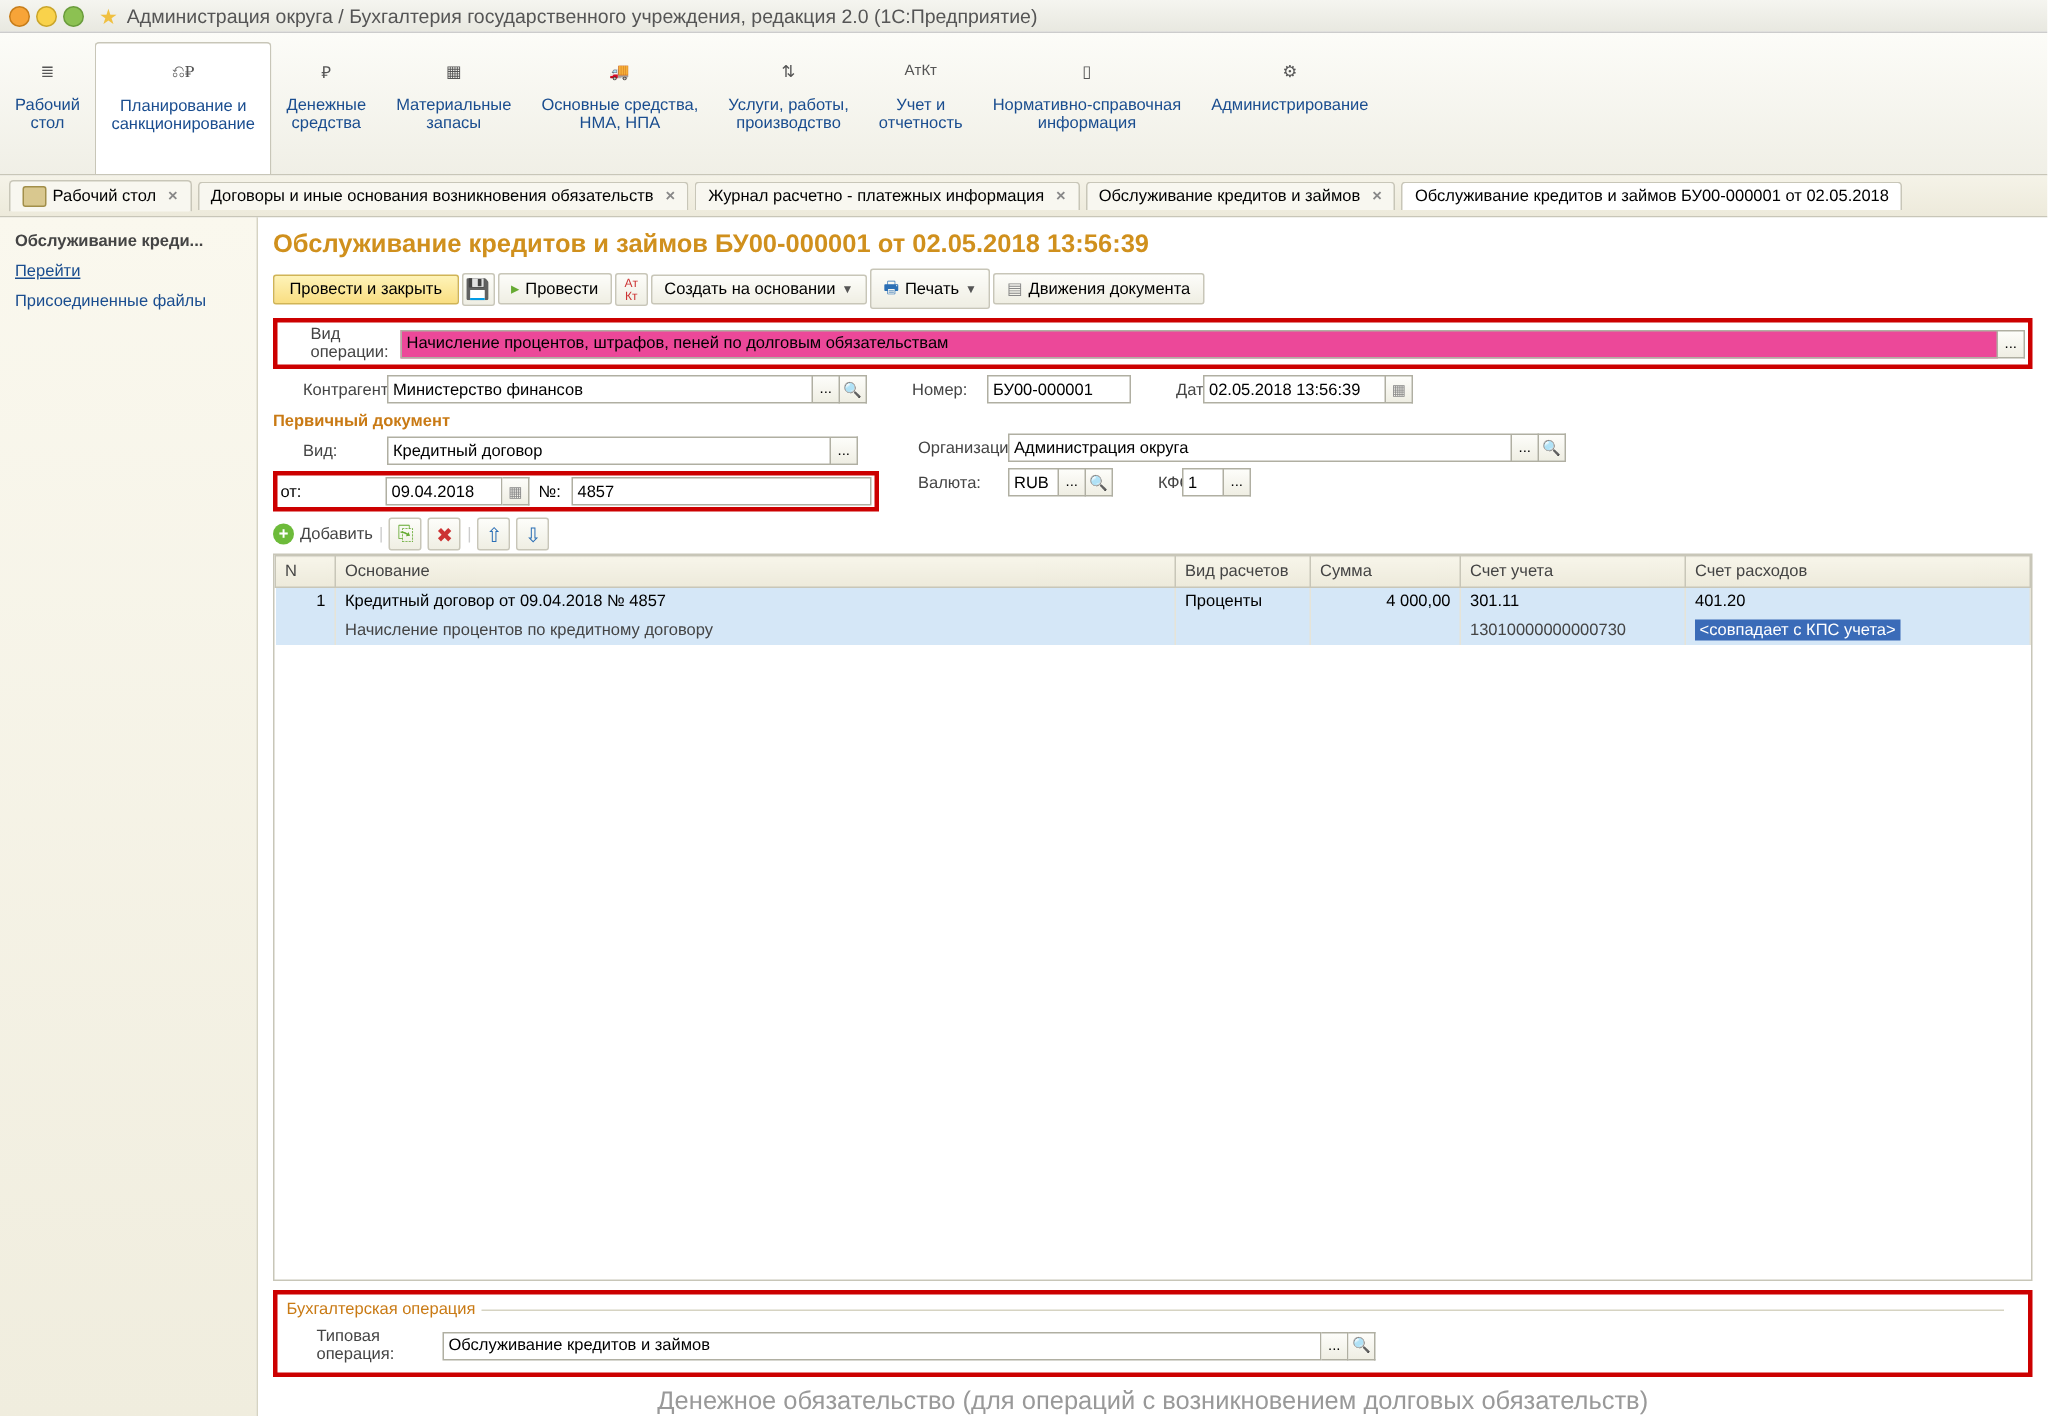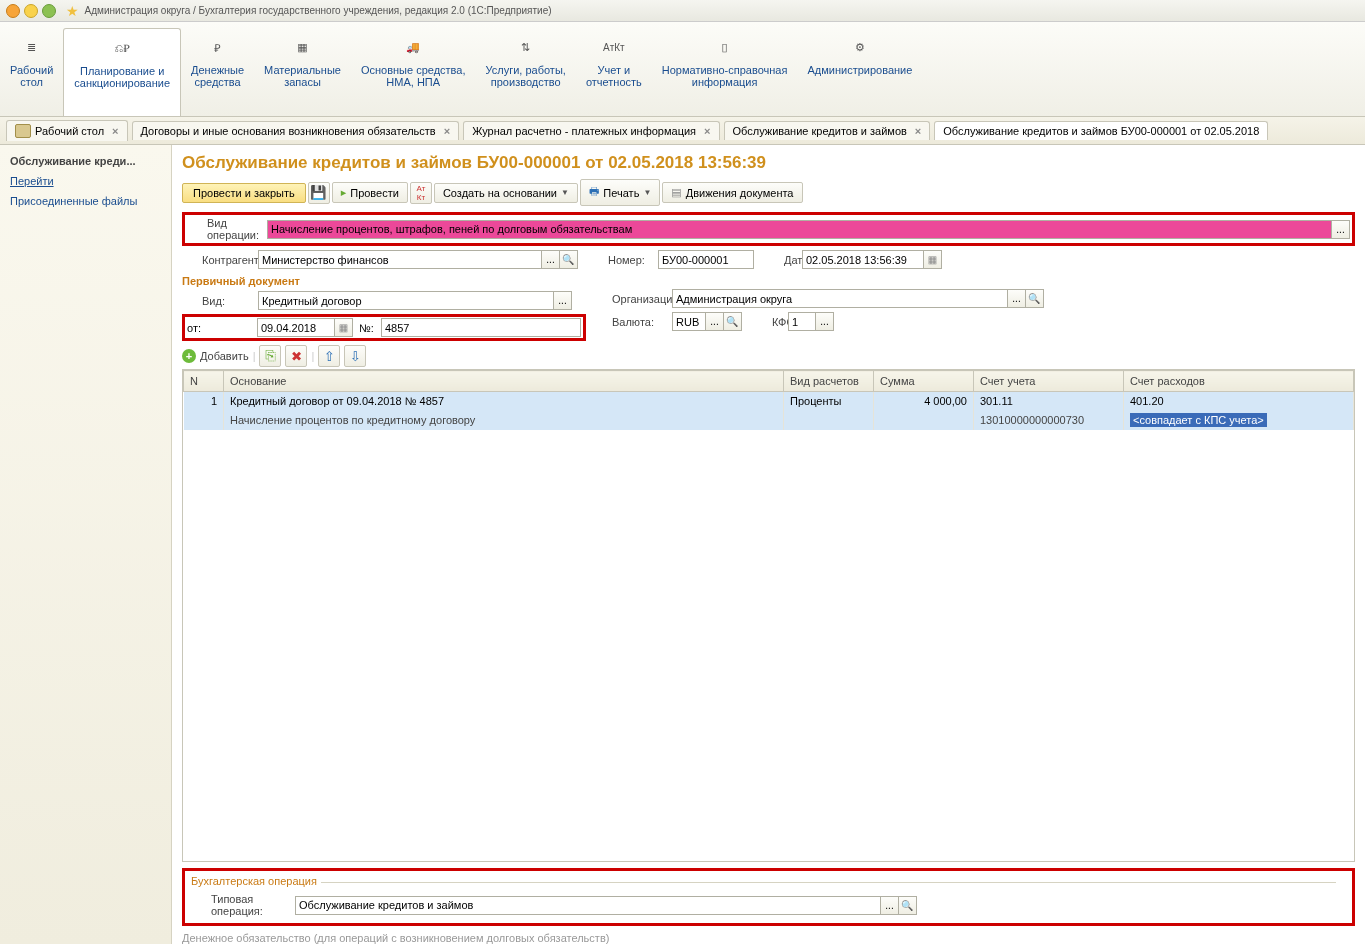--- a/index.html
+++ b/index.html
@@ -3,21 +3,21 @@
 <meta charset="utf-8">
 <style>
 * { box-sizing: border-box; margin: 0; padding: 0; }
 body { font-family: Arial, sans-serif; font-size: 11px; background: #fff; overflow: hidden; }
 .titlebar { background: linear-gradient(#f5f5f0,#e8e8e0); height: 22px; display: flex; align-items: center; padding: 0 6px; border-bottom: 1px solid #ccc; }
 .titlebar .btn { width: 14px; height: 14px; border-radius: 50%; margin-right: 4px; display: inline-block; }
 .btn-o { background: #f7a438; border: 1px solid #c77d1a; }
 .btn-y { background: #f9d24b; border: 1px solid #caa52a; }
 .btn-g { background: #8cc152; border: 1px solid #6a9c3c; }
 .titlebar .star { color: #f0c040; margin: 0 6px; font-size: 14px; }
-.titlebar .title { color: #555; font-size: 10px; }
+.titlebar .title { color: #555; font-size: 13px; }
 
 .ribbon { background: linear-gradient(#fcfcf8,#f0efe6); height: 95px; border-bottom: 1px solid #c8c6b8; display: flex; padding-top: 6px; }
 .ribbon-item { text-align: center; padding: 6px 10px 4px; color: #1a4d8f; font-size: 11px; cursor: pointer; }
 .ribbon-item.active { background: #fff; border: 1px solid #c8c6b8; border-bottom: none; border-radius: 3px 3px 0 0; }
 .ribbon-item .ico { height: 26px; display: flex; align-items: center; justify-content: center; color: #555; margin-bottom: 4px; }
 .ribbon-item .lbl { line-height: 12px; }
 
 .tabs { background: linear-gradient(#f5f3e8,#edeadb); border-bottom: 1px solid #c8c6b8; height: 28px; display: flex; align-items: center; padding-left: 6px; overflow: hidden; }
 .tab { display: flex; align-items: center; padding: 3px 8px; background: #f8f7f0; border: 1px solid #c8c6b8; border-bottom: none; margin-right: 4px; border-radius: 3px 3px 0 0; font-size: 11px; white-space: nowrap; cursor: pointer; }
 .tab.active { background: #fff; }
@@ -57,21 +57,21 @@
 .grid th { background: linear-gradient(#f7f5ea,#edeadb); border: 1px solid #c8c6b8; padding: 4px 6px; text-align: left; font-weight: normal; color: #444; }
 .grid td { border-right: 1px solid #e6e4d8; padding: 3px 6px; }
 .grid tr.row1 td { background: #d5e7f7; }
 .grid tr.row2 td { background: #d5e7f7; color: #444; }
 .grid .sel { background: #3a6bb8; color: #fff; display: inline-block; padding: 1px 3px; }
 
 .bottom { margin-top: 6px; }
 .redbox-bottom { border: 3px solid #c00; padding: 4px 6px 6px; }
 .grp-title { color: #c97a14; font-size: 11px; margin-bottom: 6px; }
 .grp-title .line { display: inline-block; border-bottom: 1px solid #d6d3c2; width: calc(100% - 140px); vertical-align: middle; margin-left: 4px; }
-.hint { color: #999; font-size: 11px; margin-top: 6px; }
+.hint { color: #999; font-size: 17px; margin-top: 6px; text-align: center; }
 
 .cal-ico { color: #888; font-size: 10px; }
 </style>
 </head>
 <body>
 
 <div class="titlebar">
   <span class="btn btn-o"></span>
   <span class="btn btn-y"></span>
   <span class="btn btn-g"></span>

